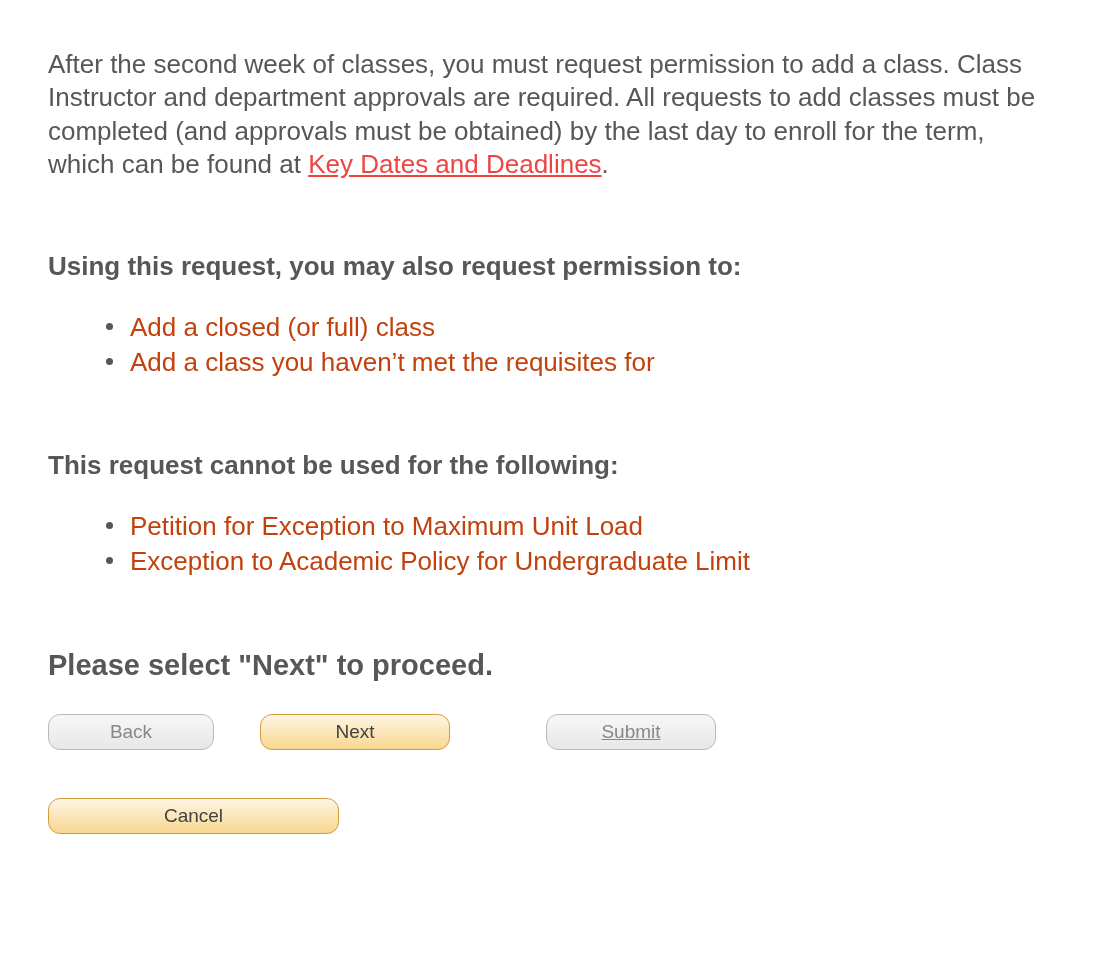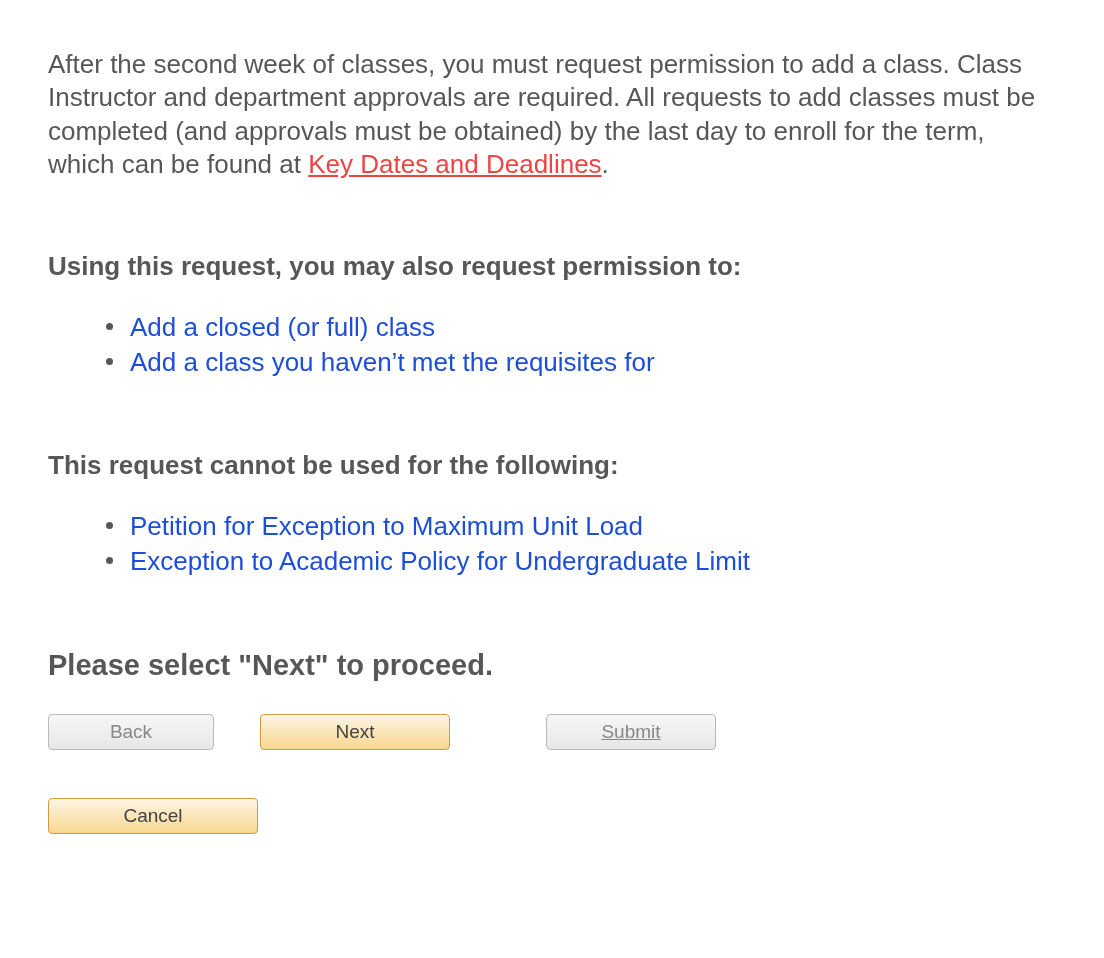--- a/index.html
+++ b/index.html
@@ -30,21 +30,21 @@
       margin-bottom: 28px;
     }
     ul.info-list {
       list-style: none;
       margin-bottom: 70px;
       padding-left: 82px;
     }
     ul.info-list li {
       font-size: 26px;
       line-height: 1.35;
-      color: #1d4ed8;
+      color: #c2410c;
       position: relative;
     }
     ul.info-list li::before {
       content: "";
       position: absolute;
       left: -24px;
       top: 13px;
       width: 7px;
       height: 7px;
       border-radius: 50%;
@@ -60,21 +60,21 @@
       display: flex;
       gap: 46px;
       margin-bottom: 48px;
     }
     .button-row-2 {
       display: flex;
       gap: 46px;
     }
     .btn {
       height: 36px;
-      border-radius: 4px;
+      border-radius: 12px;
       font-size: 19px;
       font-family: Arial, Helvetica, sans-serif;
       cursor: pointer;
       display: inline-flex;
       align-items: center;
       justify-content: center;
     }
     .btn-gray {
       width: 166px;
       border: 1px solid #b9b9b9;
@@ -83,21 +83,21 @@
     }
     .btn-orange {
       border: 1px solid #d49b3d;
       background: linear-gradient(to bottom, #fef5e4 0%, #f8d78f 100%);
       color: #424242;
     }
     .btn-next {
       width: 190px;
     }
     .btn-cancel {
-      width: 210px;
+      width: 291px;
     }
     .btn-back {
       width: 166px;
     }
     .btn-submit {
       width: 170px;
       text-decoration: underline;
     }
   </style>
 </head>

